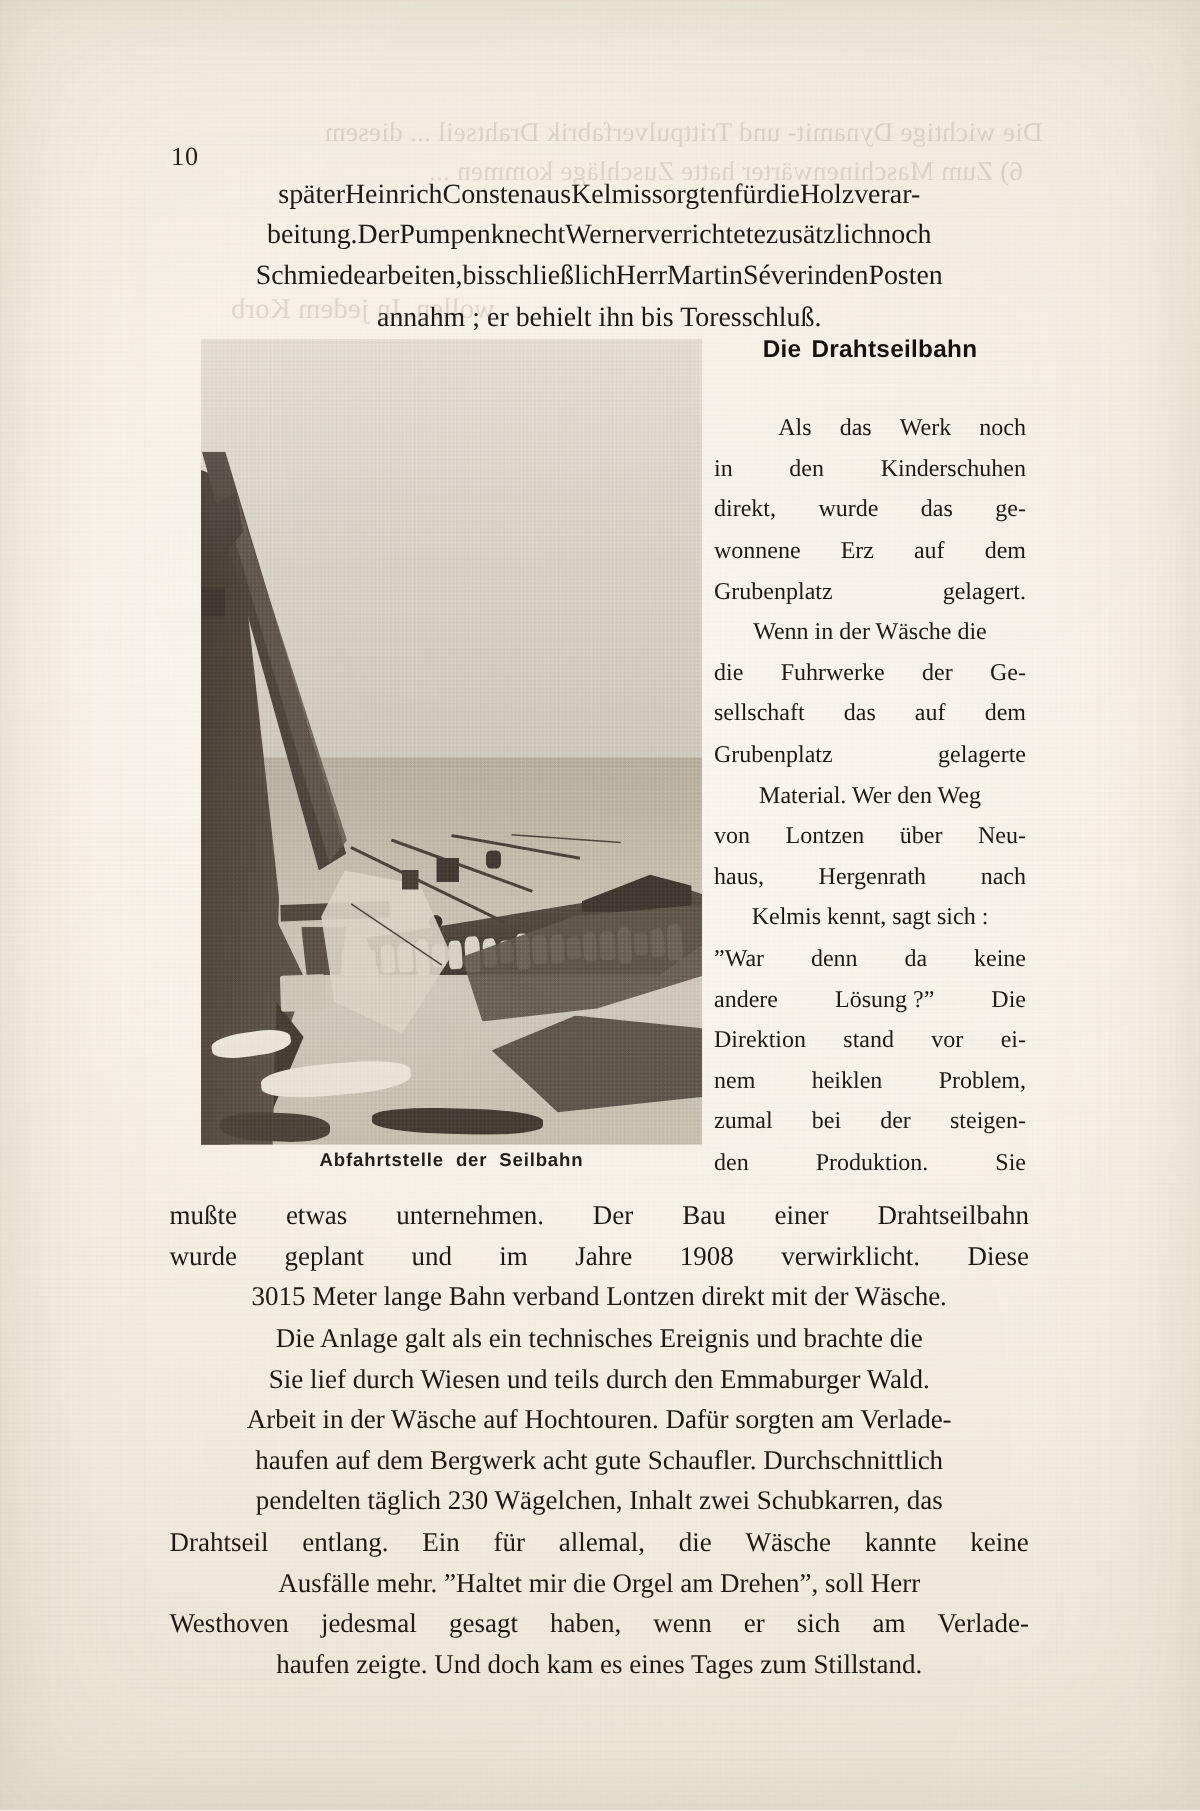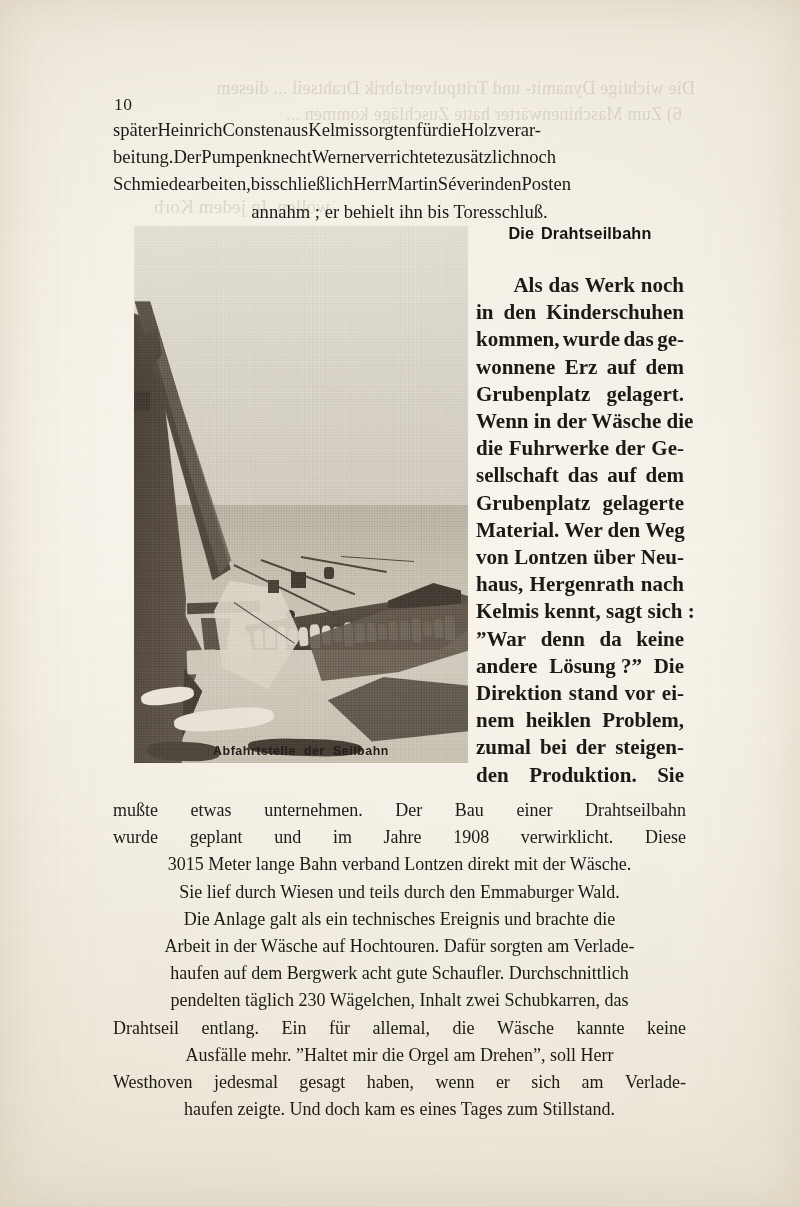--- a/index.html
+++ b/index.html
@@ -89,21 +89,21 @@
     width: 573px;
     font-size: 18.6px;
     line-height: 27.2px;
     text-align: justify;
     text-justify: inter-word;
     color: #1d1914;
   }
   .para-top .ln { display: block; white-space: nowrap; }
   .para-top .ln.j {
     display: flex;
-    justify-content: flex-start;
+    justify-content: center;
   }
   .para-top .ln.j > span { white-space: pre; }
 
   
   .figure {
     position: absolute;
     left: 134px;
     top: 226px;
     width: 334px;
     height: 537px;
@@ -261,21 +261,21 @@
   .photo-soften {
     position: absolute;
     inset: 0;
     pointer-events: none;
     background: linear-gradient(180deg, rgba(246,242,232,0.16) 0%, rgba(246,242,232,0.02) 30%, rgba(120,108,92,0.06) 100%);
   }
 
   .caption {
     position: absolute;
     left: 134px;
-    top: 744px;
+    top: 766px;
     width: 334px;
     text-align: center;
     font-family: "Liberation Sans", "DejaVu Sans", sans-serif;
     font-weight: bold;
     font-size: 12.4px;
     letter-spacing: 0.55px;
     color: #231e18;
     word-spacing: 4px;
     z-index: 4;
   }
@@ -292,24 +292,23 @@
     text-align: center;
     font-family: "Liberation Sans", "DejaVu Sans", sans-serif;
     font-weight: bold;
     font-size: 16.2px;
     letter-spacing: 0.2px;
     word-spacing: 2px;
     color: #16120e;
     margin: 0 0 29px 0;
   }
   .col-body {
-    font-size: 21px;
+    font-size: 16px;
     line-height: 27.2px;
     color: #1d1914;
-    font-weight: bold;
   }
   .col-body .ln { display: block; white-space: nowrap; }
   .col-body .ln.j { display: flex; justify-content: space-between; }
   .col-body .ln.j > span { white-space: pre; }
 
   .para-bottom {
     position: absolute;
     left: 113px;
     top: 797px;
     width: 573px;
@@ -455,21 +454,21 @@
             <span>das</span>
             <span>Werk</span>
             <span>noch</span>
           </span>
         <span class="ln j">
             <span>in</span>
             <span>den</span>
             <span>Kinderschuhen</span>
           </span>
         <span class="ln j">
-            <span>kommen,</span>
+            <span>direkt,</span>
             <span>wurde</span>
             <span>das</span>
             <span>ge-</span>
           </span>
         <span class="ln j">
             <span>wonnene</span>
             <span>Erz</span>
             <span>auf</span>
             <span>dem</span>
           </span>
@@ -557,22 +556,22 @@
           <span>wurde</span>
           <span>geplant</span>
           <span>und</span>
           <span>im</span>
           <span>Jahre</span>
           <span>1908</span>
           <span>verwirklicht.</span>
           <span>Diese</span>
         </span>
       <span class="ln">3015 Meter lange Bahn verband Lontzen direkt mit der Wäsche.</span>
+      <span class="ln">Die Anlage galt als ein technisches Ereignis und brachte die</span>
       <span class="ln">Sie lief durch Wiesen und teils durch den Emmaburger Wald.</span>
-      <span class="ln">Die Anlage galt als ein technisches Ereignis und brachte die</span>
       <span class="ln">Arbeit in der Wäsche auf Hochtouren. Dafür sorgten am Verlade-</span>
       <span class="ln">haufen auf dem Bergwerk acht gute Schaufler. Durchschnittlich</span>
       <span class="ln">pendelten täglich 230 Wägelchen, Inhalt zwei Schubkarren, das</span>
       <span class="ln j">
           <span>Drahtseil</span>
           <span>entlang.</span>
           <span>Ein</span>
           <span>für</span>
           <span>allemal,</span>
           <span>die</span>

